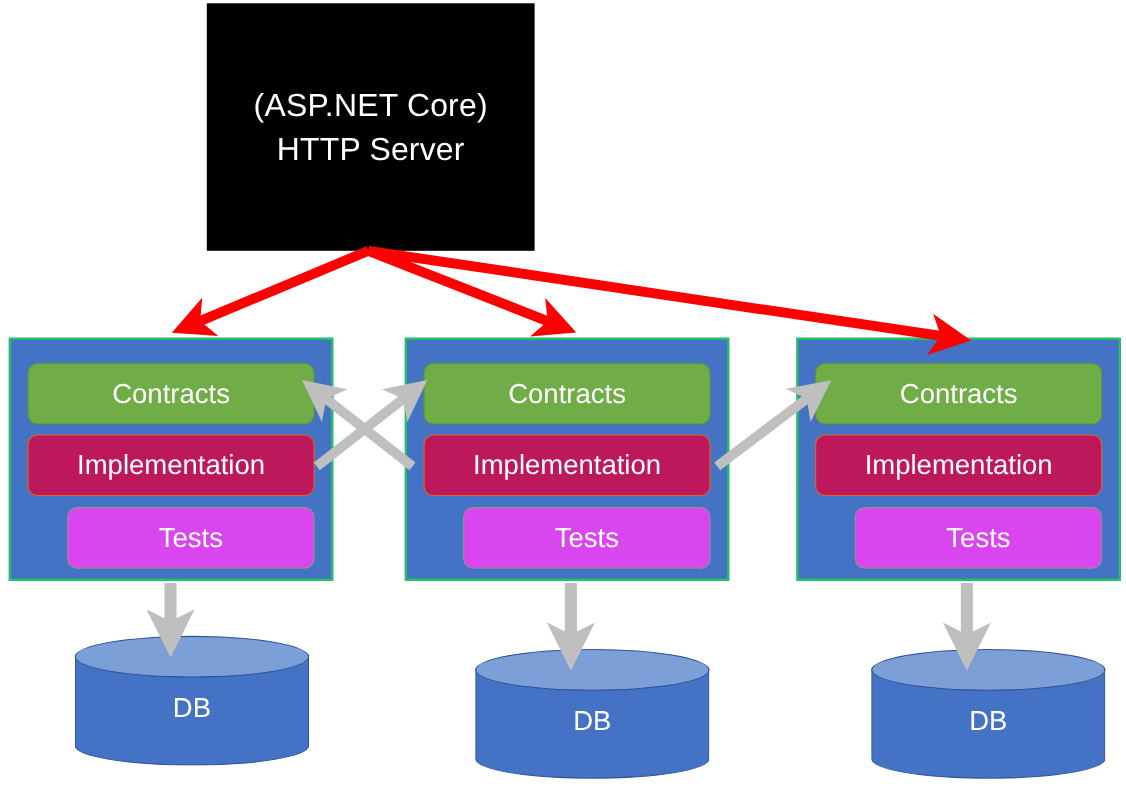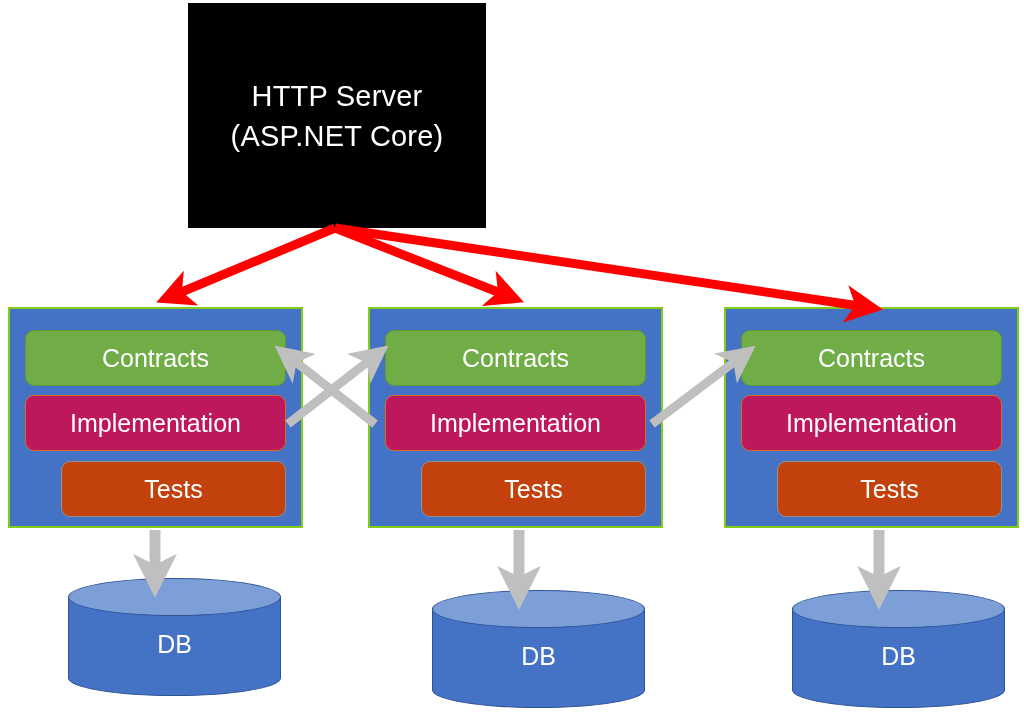--- a/index.html
+++ b/index.html
@@ -41,21 +41,21 @@
     white-space: nowrap;
   }
 
   
   .service {
     position: absolute;
     top: 307px;
     width: 295px;
     height: 221px;
     background: #4472C4;
-    border: 2px solid #84cc16;
+    border: 2px solid #22c55e;
     box-sizing: border-box;
     z-index: 3;
   }
   #service-1 { left: 8px; }
   #service-2 { left: 368px; }
   #service-3 { left: 724px; }
 
   .layer {
     position: absolute;
     left: 15px;
@@ -75,21 +75,21 @@
     background: #70AD47;
     border: 1px solid #5E9537;
   }
   .layer-implementation {
     top: 86px;
     background: #be185d;
     border: 1px solid #D96A20;
   }
   .layer-tests {
     top: 152px;
-    background: #c2410c;
+    background: #d946ef;
     border: 1px solid #929292;
     margin-left: 36px;
   }
 
   
   .db {
     position: absolute;
     width: 175px;
     height: 128px;
     z-index: 3;
@@ -147,22 +147,22 @@
   .arrow-red   { stroke: #FF0000; stroke-width: 9;  fill: none; }
   .arrow-gray  { stroke: #BFBFBF; stroke-width: 9;  fill: none; }
   .arrow-gray-v{ stroke: #BFBFBF; stroke-width: 11; fill: none; }
 </style>
 </head>
 <body>
 
 <div id="canvas">
 
   <div class="server-box">
+    <div class="server-line">(ASP.NET Core)</div>
     <div class="server-line">HTTP Server</div>
-    <div class="server-line">(ASP.NET Core)</div>
   </div>
 
   <div class="service" id="service-1">
     <div class="layer layer-contracts">Contracts</div>
     <div class="layer layer-implementation">Implementation</div>
     <div class="layer layer-tests">Tests</div>
   </div>
 
   <div class="service" id="service-2">
     <div class="layer layer-contracts">Contracts</div>

